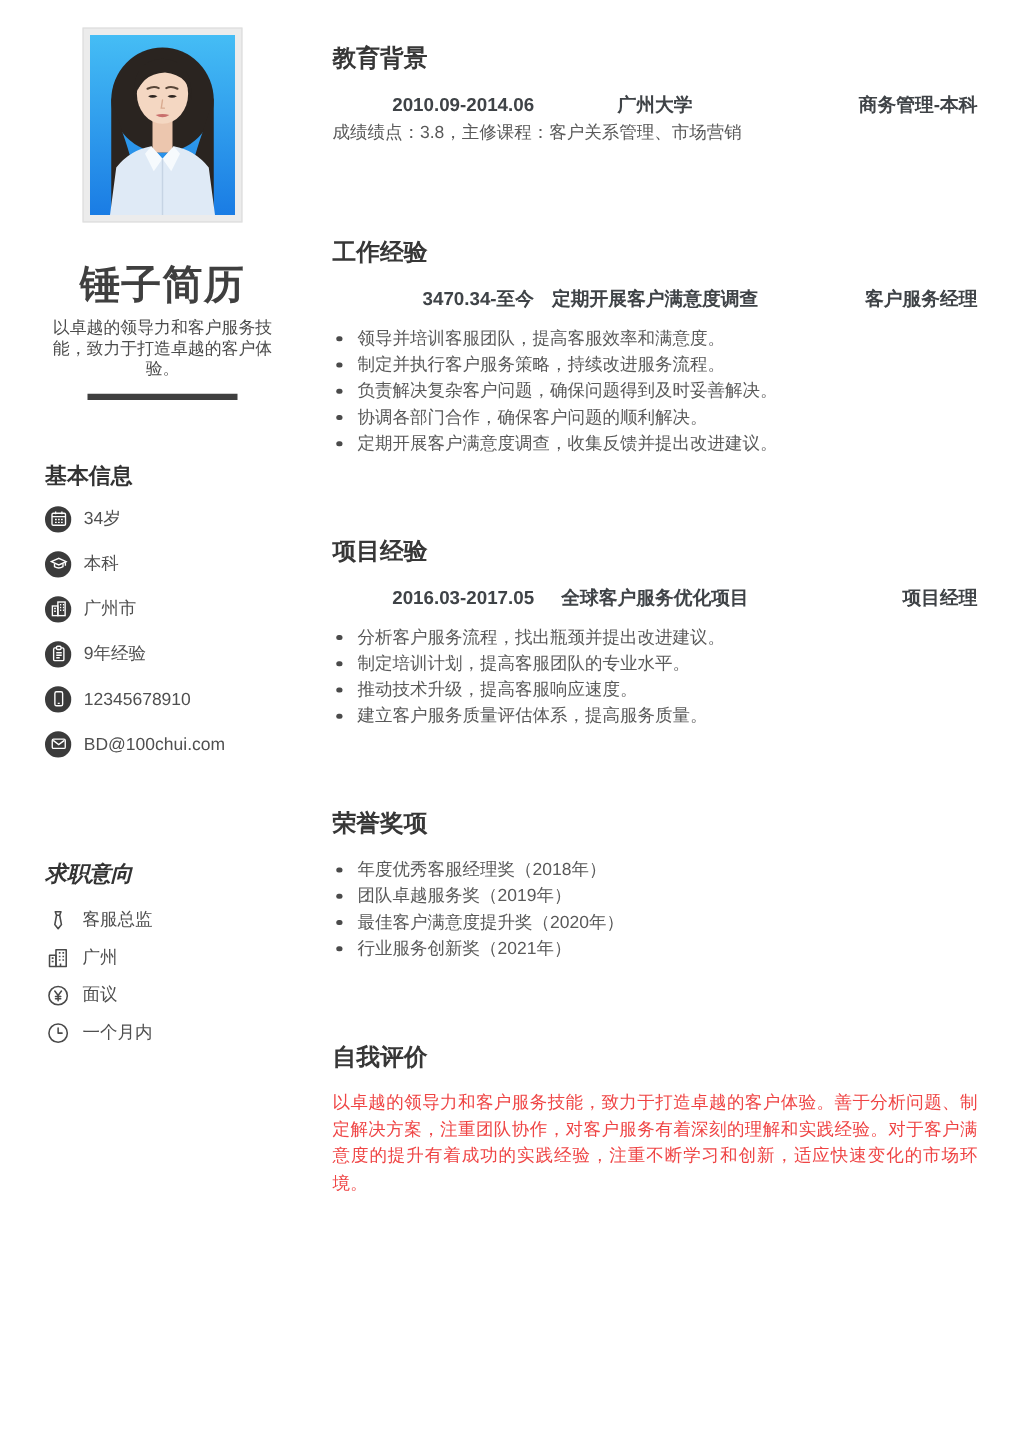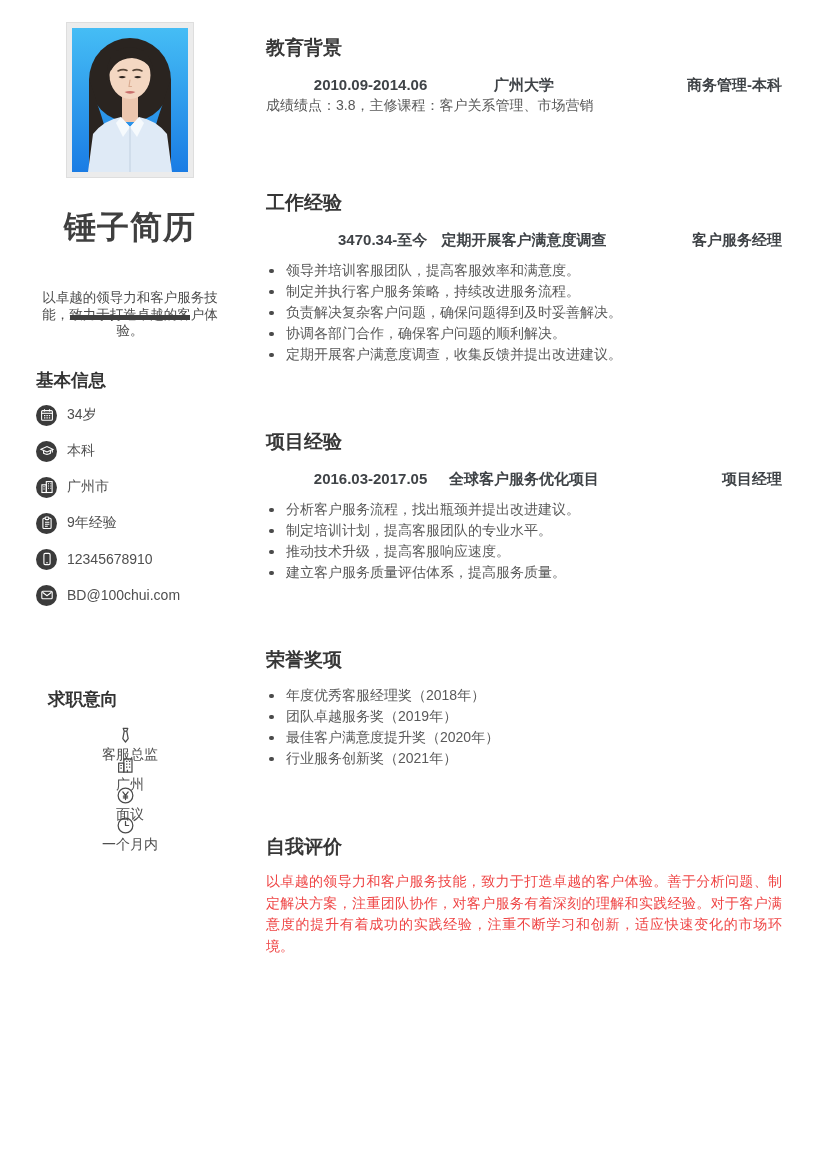--- a/index.html
+++ b/index.html
@@ -5,34 +5,34 @@
   * { margin:0; padding:0; box-sizing:border-box; }
   html,body { background:#ffffff; }
   body { font-family:"Liberation Sans","DejaVu Sans",sans-serif; }
   .page { position:relative; width:820px; height:1160px; background:#ffffff; overflow:hidden; margin:0 auto; }
 
   
   .sidebar { position:absolute; left:36px; top:0; width:188px; height:1116px; }
   .photo-frame { position:absolute; left:30px; top:22px; width:128px; height:156px; background:#ececec; border:1px solid #dedede; padding:5px; }
   .photo-frame svg { display:block; width:116px; height:144px; }
   .resume-name { position:absolute; top:206px; left:0; width:188px; text-align:center; font-size:32px; font-weight:bold; color:#3f3f3f; letter-spacing:1px; }
-  .tagline { position:absolute; top:254px; left:-2px; width:192px; text-align:center; font-size:13.5px; line-height:16.5px; color:#4b4b4b;margin-top:36px; }
+  .tagline { position:absolute; top:254px; left:-2px; width:192px; text-align:center; font-size:13.5px; line-height:16.5px; color:#4b4b4b; }
   .divider { position:absolute; top:315px; left:34px; width:120px; height:5px; background:#3f3f3f; }
 
   .side-heading { font-size:17.5px; font-weight:bold; color:#333333; }
   .basic-title { position:absolute; top:368px; left:0; }
   .info-list { position:absolute; top:404px; left:0; width:188px; list-style:none; }
   .info-list li { display:flex; align-items:center; height:22px; margin-bottom:14px; }
   .circle-icon { flex:0 0 21px; width:21px; height:21px; border-radius:50%; background:#3b3b3b; display:flex; align-items:center; justify-content:center; margin-right:10px; }
   .circle-icon svg { width:14px; height:14px; }
   .info-text { font-size:14px; color:#4f4f4f; white-space:nowrap; }
 
-  .intent-title { position:absolute; top:687px; left:12px; }
+  .intent-title { position:absolute; top:687px; left:0;font-style:italic; }
   .intent-list { position:absolute; top:725px; left:0; width:188px; list-style:none; }
-  .intent-list li { display:flex; align-items:center; height:22px; margin-bottom:8px;flex-direction:column; }
+  .intent-list li { display:flex; align-items:center; height:22px; margin-bottom:8px; }
   .line-icon { flex:0 0 21px; width:21px; height:21px; display:flex; align-items:center; justify-content:center; margin-right:9px; }
   .line-icon svg { width:21px; height:21px; }
 
   
   .main { position:absolute; left:266px; top:0; width:516px; height:1160px; }
   .section { position:absolute; left:0; width:516px; }
   .sec-edu    { top:36px; }
   .sec-work   { top:191px; }
   .sec-proj   { top:430px; }
   .sec-honor  { top:648px; }

